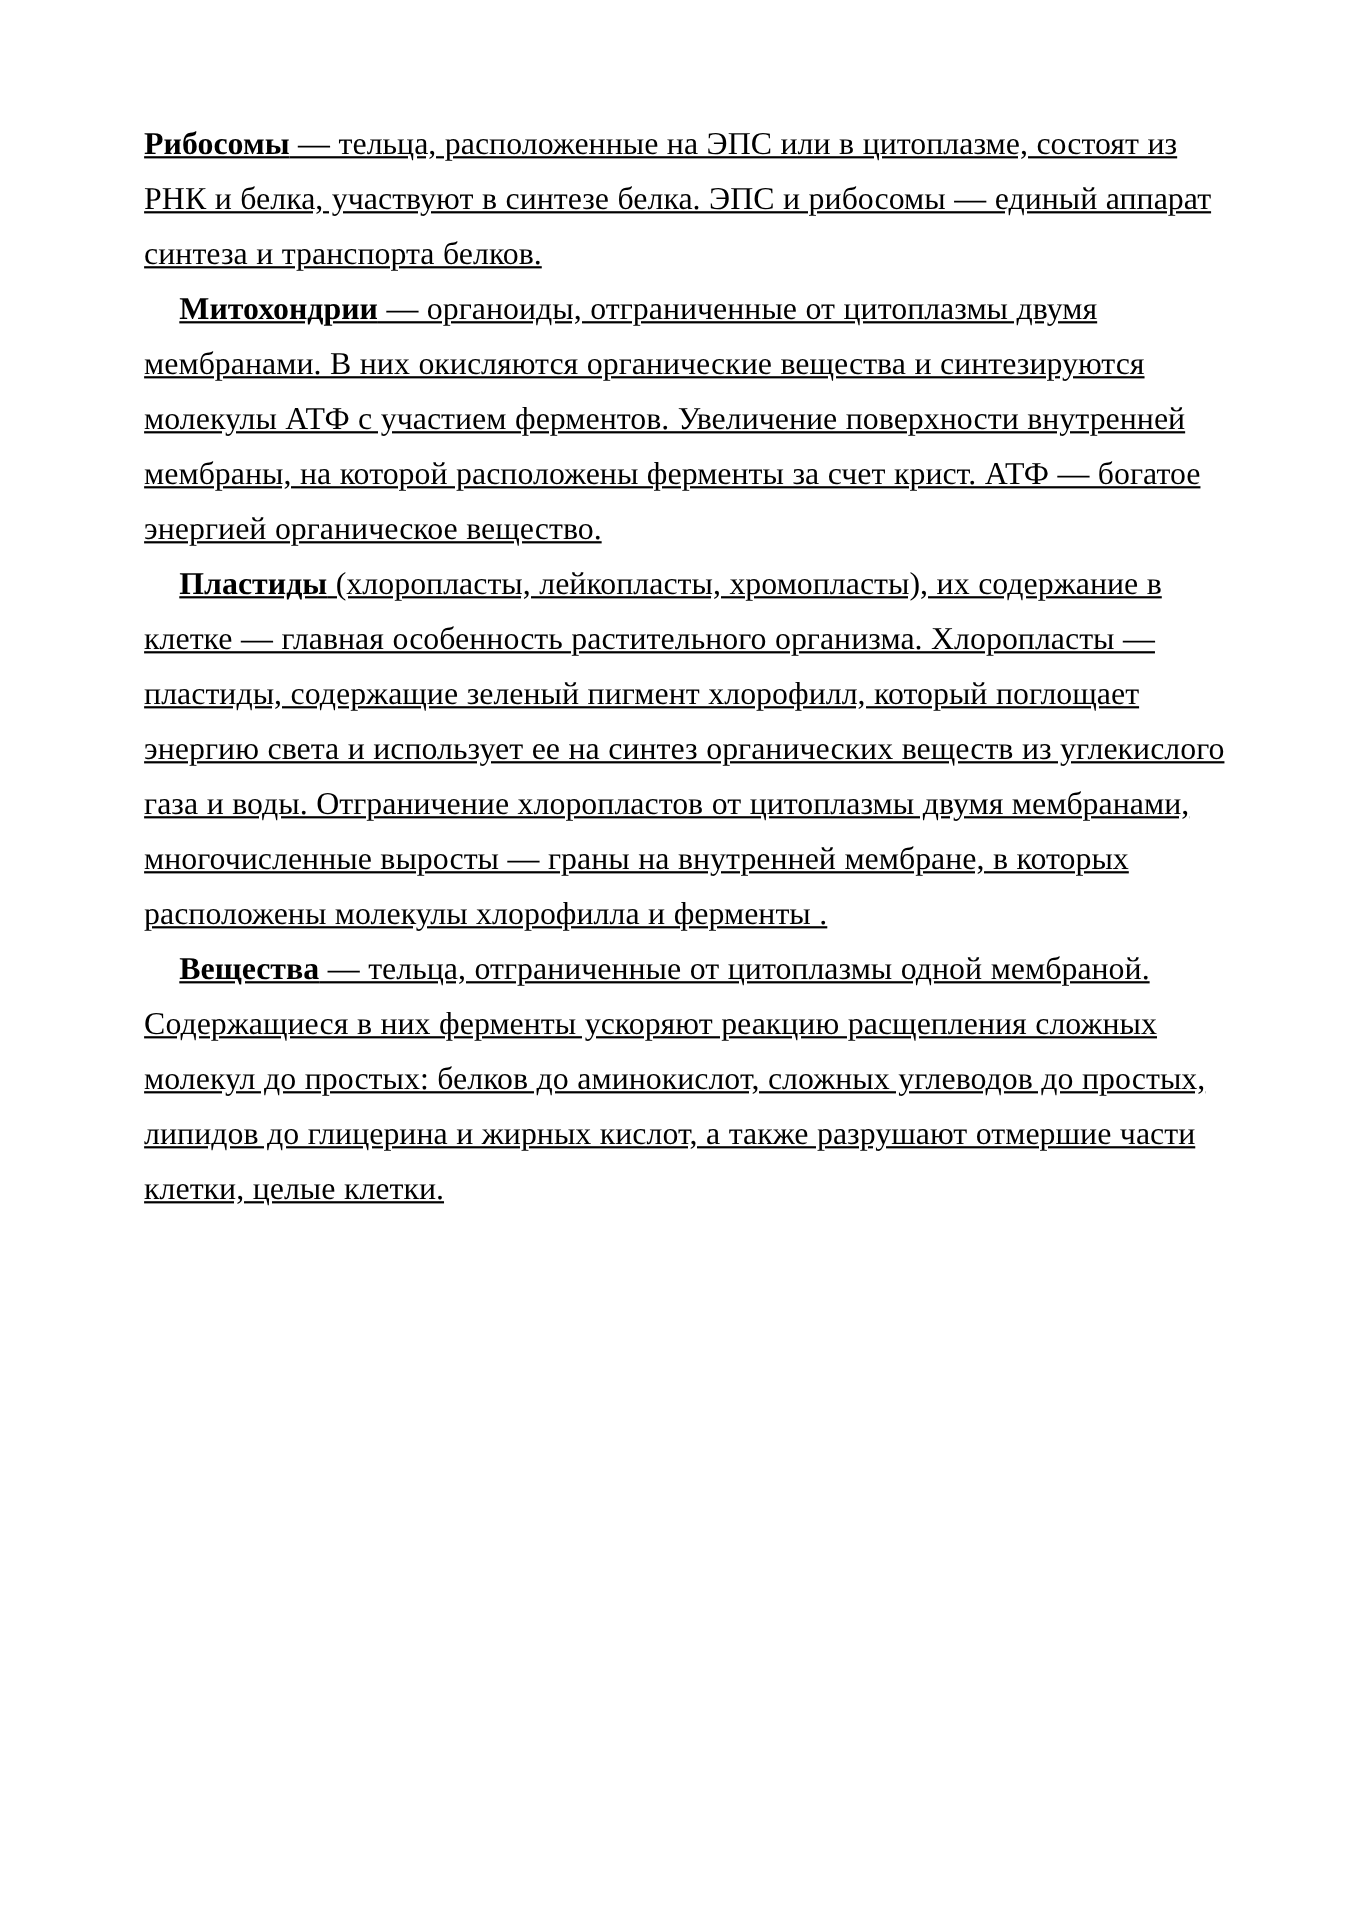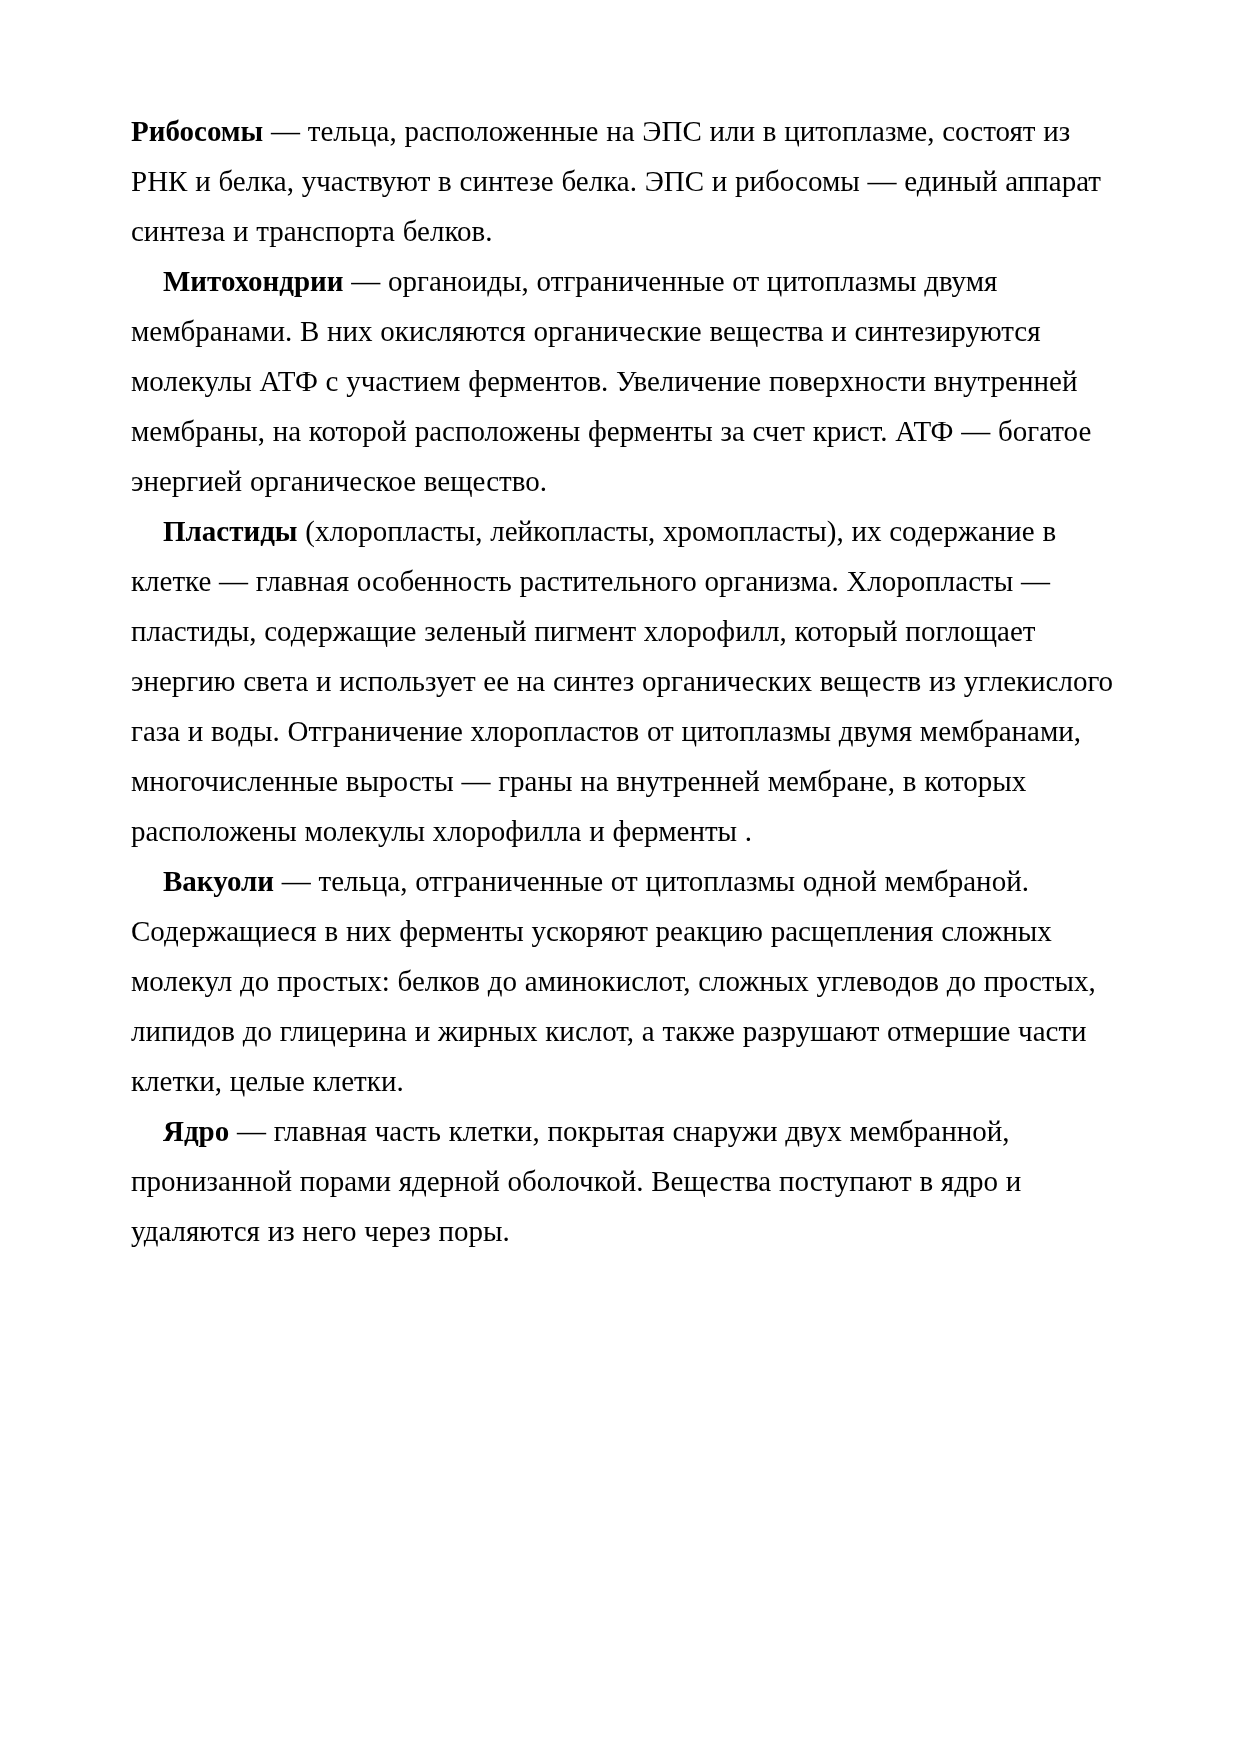--- a/index.html
+++ b/index.html
@@ -8,20 +8,21 @@
     background: #ffffff;
   }
   .page {
     position: relative;
     width: 1241px;
     height: 1378px;
     background: #ffffff;
     box-sizing: border-box;
     padding: 106px 118px 0 131px;
     overflow: hidden;
+    text-decoration: underline;
   }
   .doc-body {
     font-family: "Liberation Serif", "DejaVu Serif", serif;
     font-size: 29px;
     line-height: 50px;
     color: #000000;
     text-align: left;
   }
   .doc-body p {
     margin: 0;
@@ -40,18 +41,17 @@
 
 <div class="page">
   <div class="doc-body">
   <p><strong>Рибосомы</strong><span> — тельца, расположенные на ЭПС или в цитоплазме, состоят из РНК и белка, участвуют в синтезе белка. ЭПС и рибосомы — единый аппарат синтеза и транспорта белков.</span></p>
 
   <p class="indent"><strong>Митохондрии</strong><span> — органоиды, отграниченные от цитоплазмы двумя мембранами. В них окисляются органические вещества и синтезируются молекулы АТФ с участием ферментов. Увеличение поверхности внутренней мембраны, на которой расположены ферменты за счет крист. АТФ — богатое энергией органическое вещество.</span></p>
 
   <p class="indent"><strong>Пластиды</strong><span> (хлоропласты, лейкопласты, хромопласты), их содержание в клетке — главная особенность растительного организма. Хлоропласты — пластиды, содержащие зеленый пигмент хлорофилл, который поглощает энергию света и использует ее на синтез органических веществ из углекислого газа и воды. Отграничение хлоропластов от цитоплазмы двумя мембранами, многочисленные выросты — граны на внутренней мембране, в которых расположены молекулы хлорофилла и ферменты .</span></p>
 
 
-  <p class="indent"><strong>Вакуоли</strong><span> — тельца, отграниченные от цитоплазмы одной мембраной. Содержащиеся в них ферменты ускоряют реакцию расщепления сложных молекул до простых: белков до аминокислот, сложных углеводов до простых, липидов до глицерина и жирных кислот, а также разрушают отмершие части клетки, целые клетки.</span></p>
+  <p class="indent"><strong>Вещества</strong><span> — тельца, отграниченные от цитоплазмы одной мембраной. Содержащиеся в них ферменты ускоряют реакцию расщепления сложных молекул до простых: белков до аминокислот, сложных углеводов до простых, липидов до глицерина и жирных кислот, а также разрушают отмершие части клетки, целые клетки.</span></p>
 
 
-  <p class="indent"><strong>Ядро</strong><span> — главная часть клетки, покрытая снаружи двух мембранной, пронизанной порами ядерной оболочкой. Вещества поступают в ядро и удаляются из него через поры.</span></p>
 </div>
 </div>
 
 </body></html>

